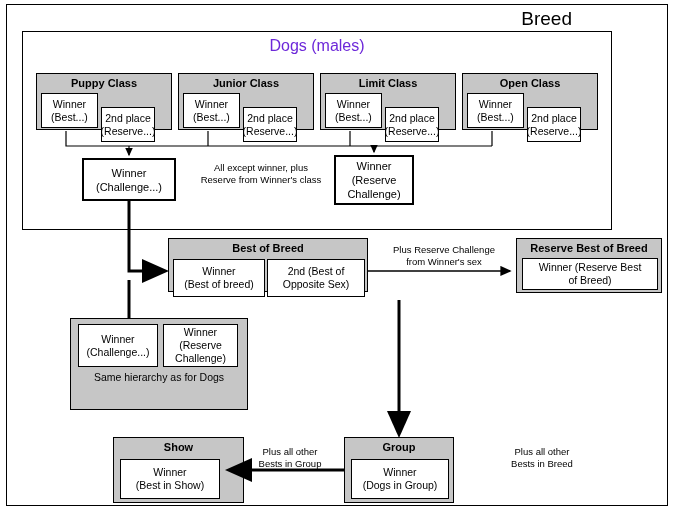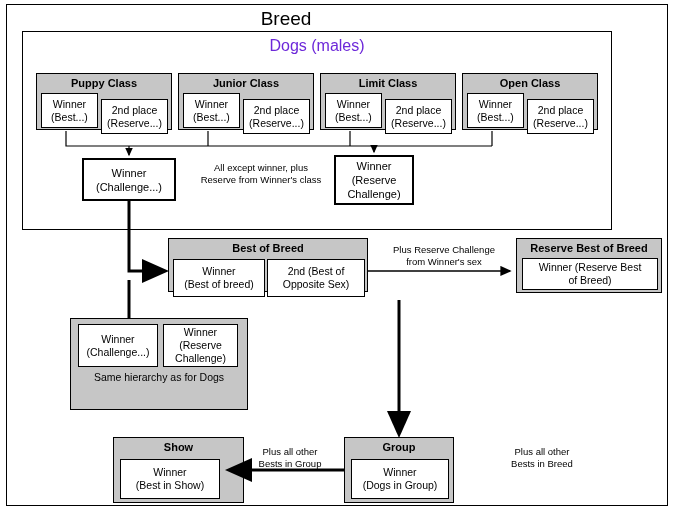--- a/index.html
+++ b/index.html
@@ -22,21 +22,21 @@
     width: 662px;
     height: 502px;
     border: 1px solid #000;
     box-sizing: border-box;
   }
   .title {
     position: absolute;
     left: 0;
     top: 8px;
     width: 572px;
-    text-align: center;
+    text-align: right;
     font-size: 19px;
     color: #000;
   }
   .dogs-box {
     position: absolute;
     left: 22px;
     top: 31px;
     width: 590px;
     height: 199px;
     border: 1px solid #000;
@@ -79,21 +79,21 @@
     text-align: center;
     line-height: 13px;
     display: flex;
     flex-direction: column;
     justify-content: center;
     align-items: center;
   }
   .wbox span { display: block; white-space: nowrap; }
   .cls-panel { width: 136px; height: 57px; top: 73px; }
   .cls-w1 { width: 57px; height: 35px; top: 19px; left: 4px; }
-  .cls-w2 { width: 67px; height: 35px; top: 25px; left: 64px; }
+  .cls-w2 { width: 54px; height: 35px; top: 33px; left: 64px; }
 
   .chal-box {
     position: absolute;
     left: 82px;
     top: 158px;
     width: 94px;
     height: 43px;
     background: #ffffff;
     border: 2px solid #000;
     box-sizing: border-box;

